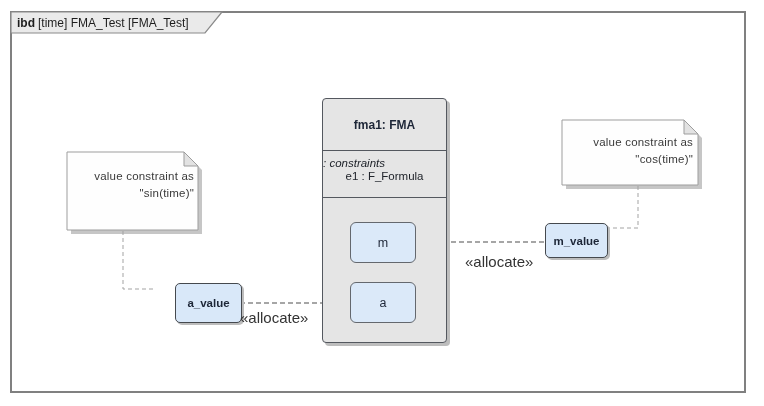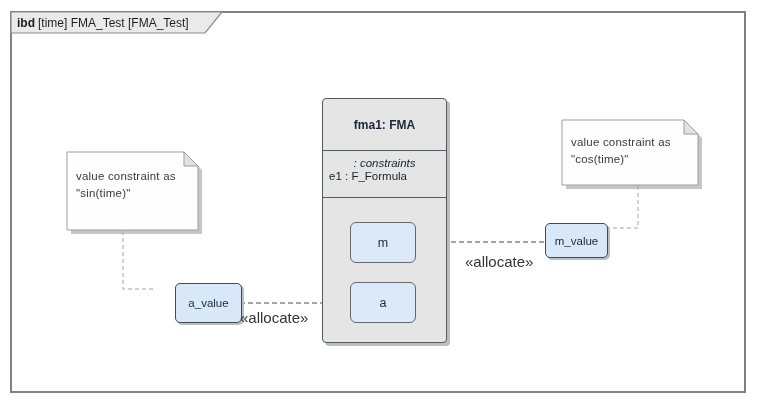--- a/index.html
+++ b/index.html
@@ -24,49 +24,49 @@
   .tab-label{
     left:17px;top:15px;width:200px;height:16px;font-size:12px;line-height:16px;
     white-space:nowrap;color:#1e1e1e;
   }
   .tab-label .kw{font-weight:bold;margin-right:3px;}
 
   
   .note-text{
     font-size:11.5px;line-height:17px;color:#3a3a3a;letter-spacing:0.2px;
   }
-  .note-text div{white-space:nowrap;}
+  .note-text div{white-space:nowrap;text-align:right;}
 
   
   .block{
     background:#e5e5e5;border:1px solid #54585f;border-radius:4px;
     box-shadow:3px 3px 0 #bdbdbd;
   }
   .block-header{
     height:51px;border-bottom:1px solid #54585f;display:flex;align-items:center;
     justify-content:center;font-weight:bold;font-size:12px;color:#1d2637;
   }
   .block-constraints{
     height:46px;border-bottom:1px solid #54585f;font-size:11.5px;color:#20242b;
   }
-  .block-constraints .stereo{ text-align:center;font-style:italic;padding-top:6px; }
-  .block-constraints .item{ padding-left:6px;padding-top:1px; }
+  .block-constraints .stereo{ text-align:left;font-style:italic;padding-top:6px; }
+  .block-constraints .item{ padding-top:1px;text-align:center; }
 
   
   .part-inner{
     background:#dbe9f9;border:1px solid #64686e;border-radius:6px;
     display:flex;align-items:center;justify-content:center;
     font-size:12.5px;color:#1d2637;
   }
 
   
   .part-value{
     background:#d9e8f9;border:1px solid #45494e;border-radius:5px;
     box-shadow:2px 2px 0 #bdbdbd;display:flex;align-items:center;justify-content:center;
-    font-size:11.5px;font-weight:normal;color:#1d2637;
+    font-size:11.5px;font-weight:bold;color:#1d2637;
   }
 
   .alloc-label{
     font-size:15px;color:#333333;white-space:nowrap;z-index:3;
   }
 </style>
 </head>
 <body>
 
 <div class="canvas">

